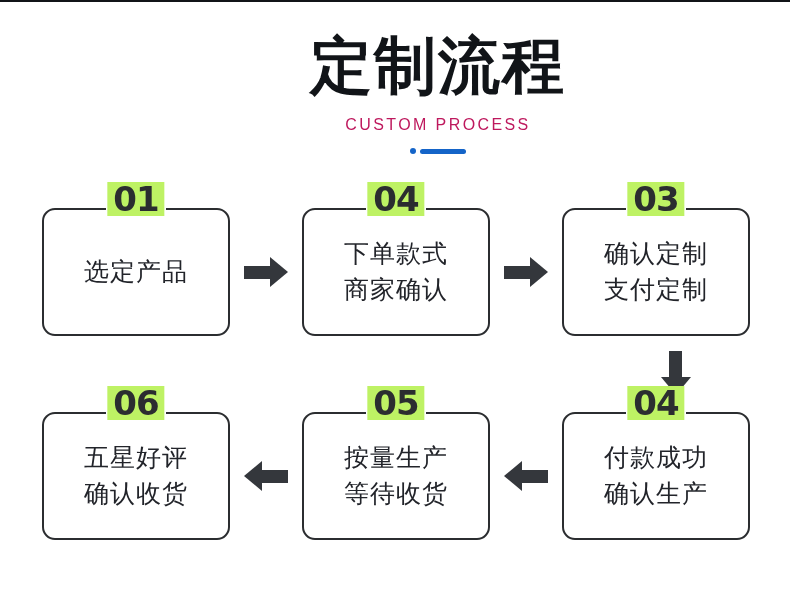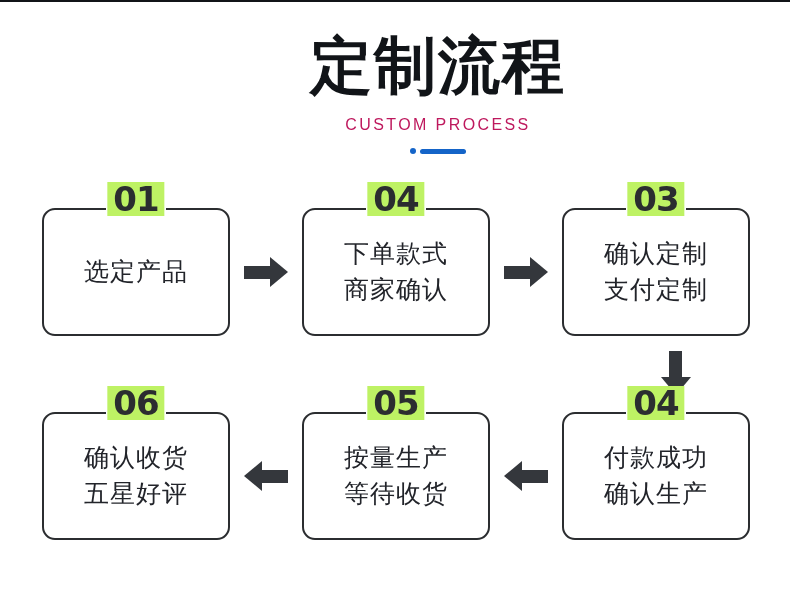--- a/index.html
+++ b/index.html
@@ -299,22 +299,22 @@
       </div>
     </div>
 
     <div class="flow-row row-2">
 
       <div class="step">
         <div class="step-frame"></div>
         <div class="step-gap"></div>
         <div class="step-num">06</div>
         <div class="step-body">
+          <div class="step-line">五星好评</div>
           <div class="step-line">确认收货</div>
-          <div class="step-line">五星好评</div>
         </div>
       </div>
 
       <div class="connector">
         <div class="arrow-h left">
           <span class="shaft"></span>
           <span class="head"></span>
         </div>
       </div>
 

